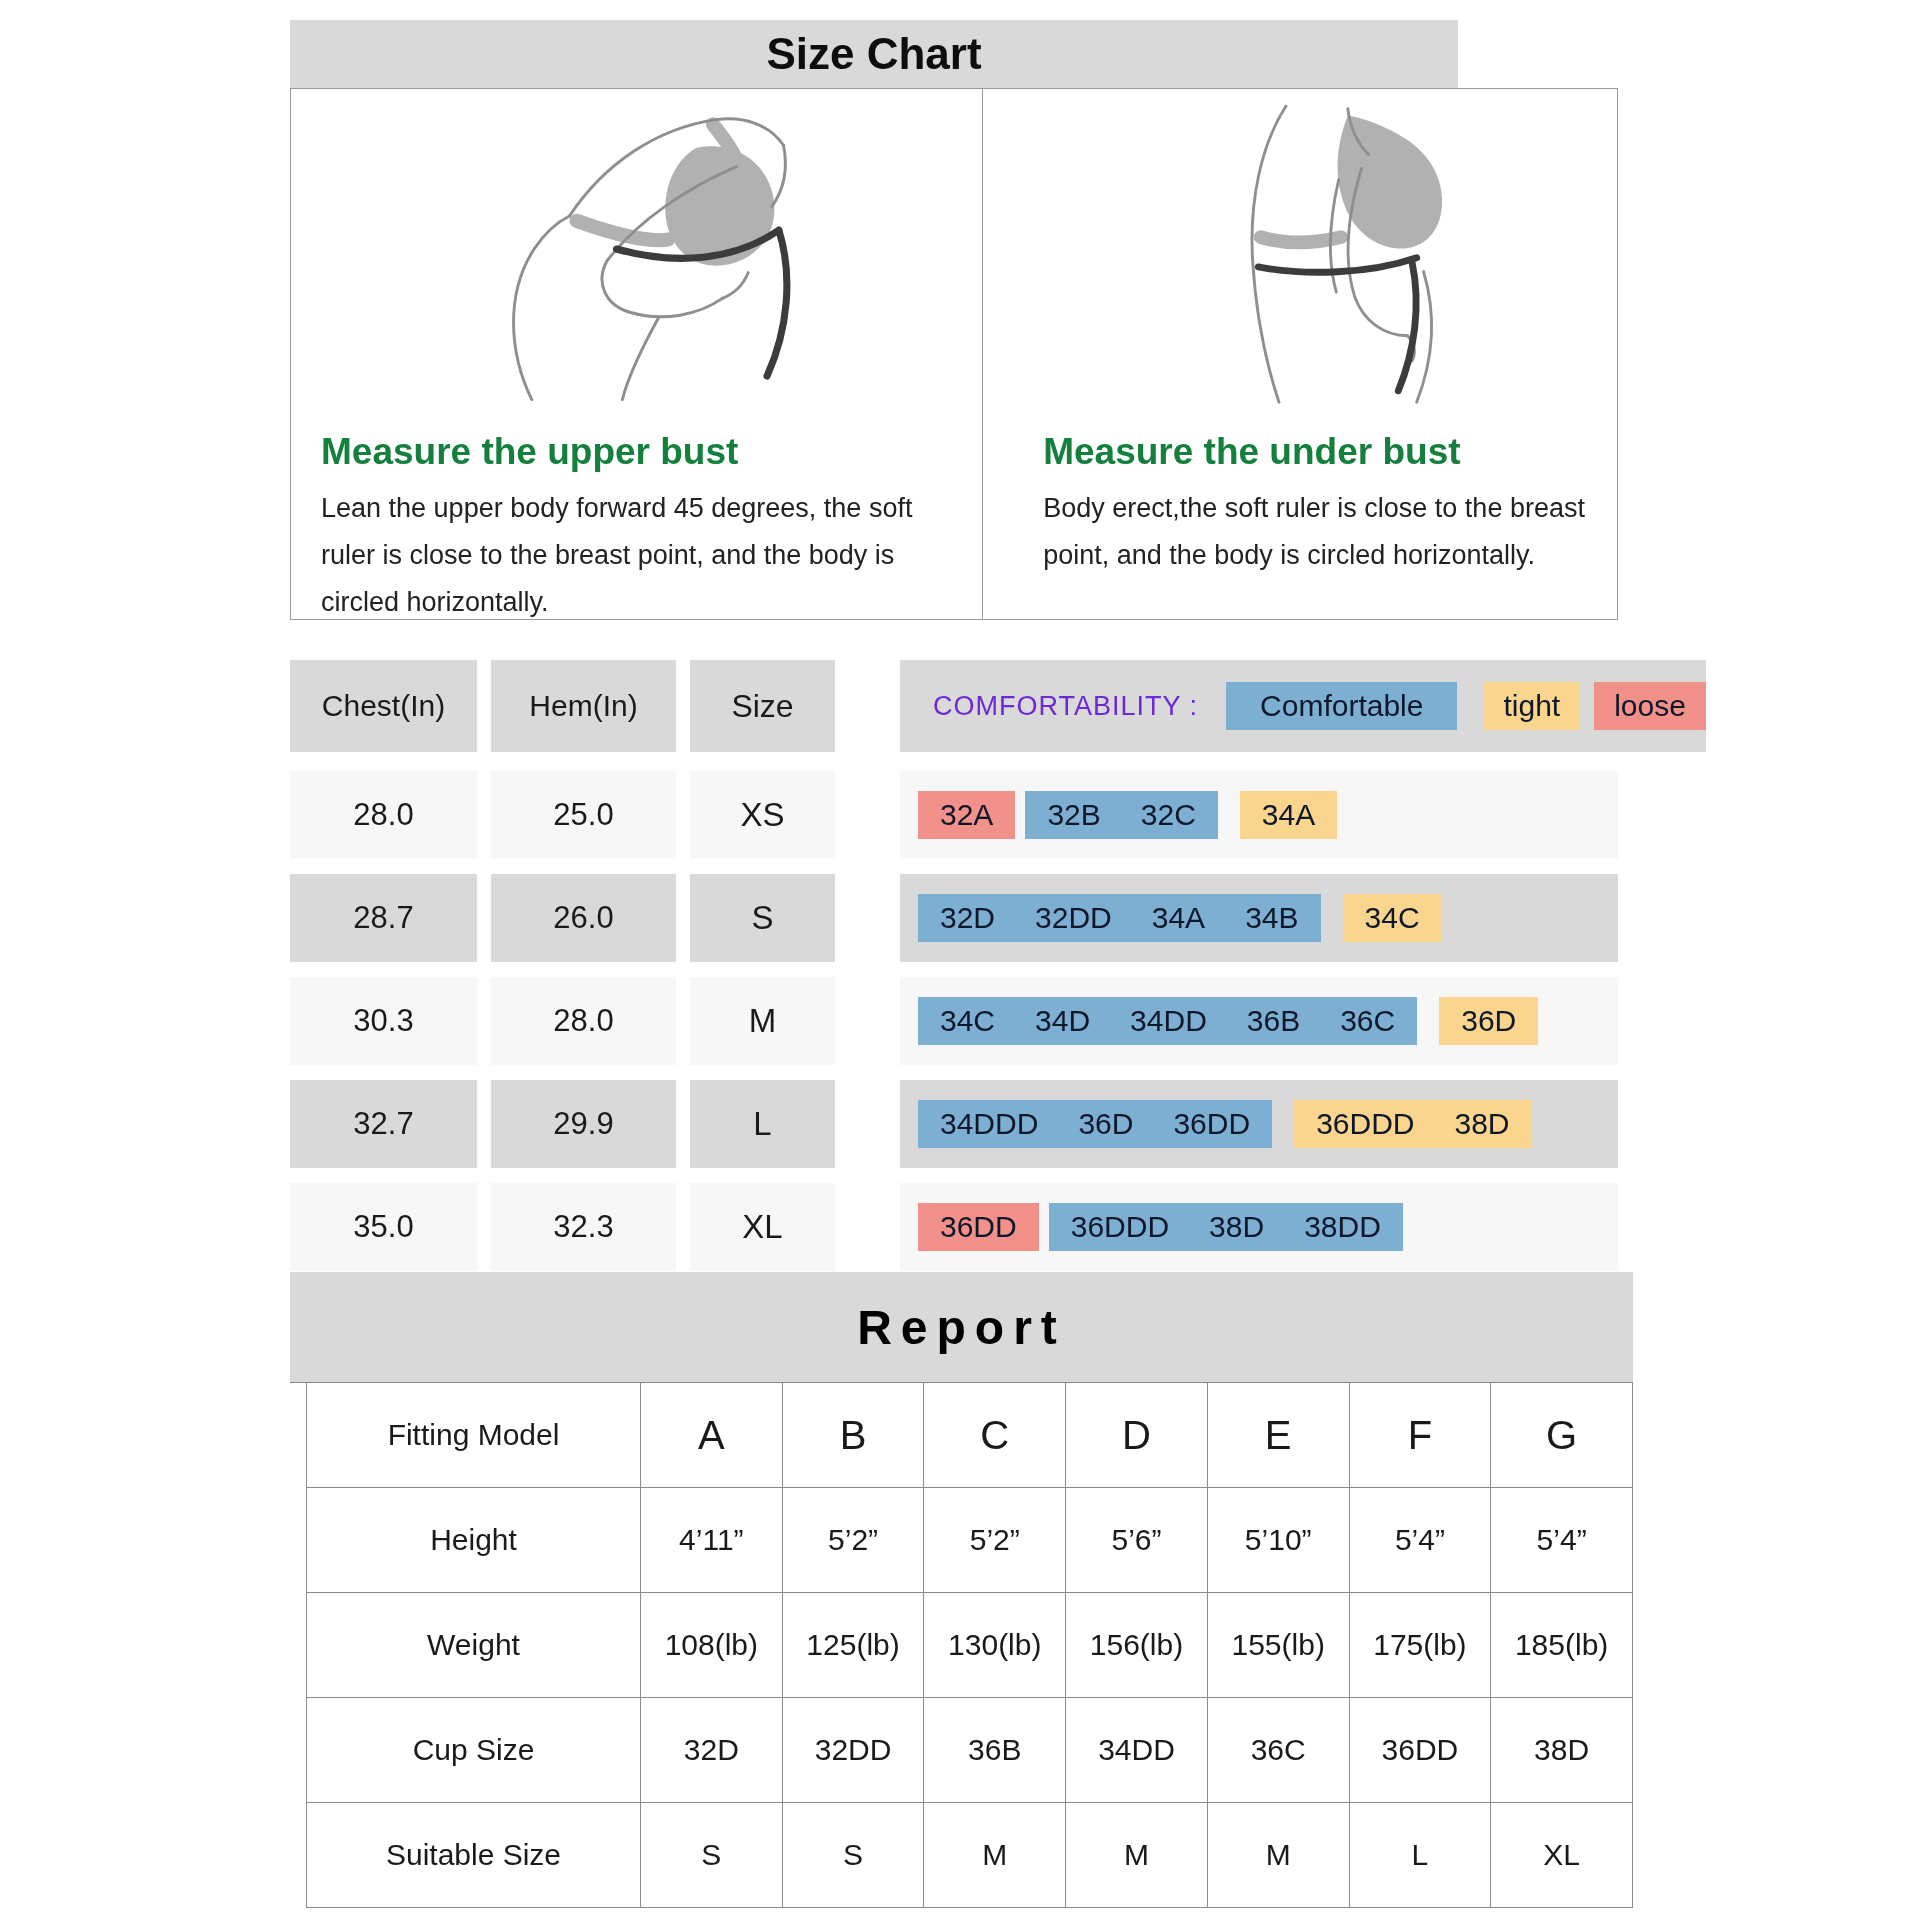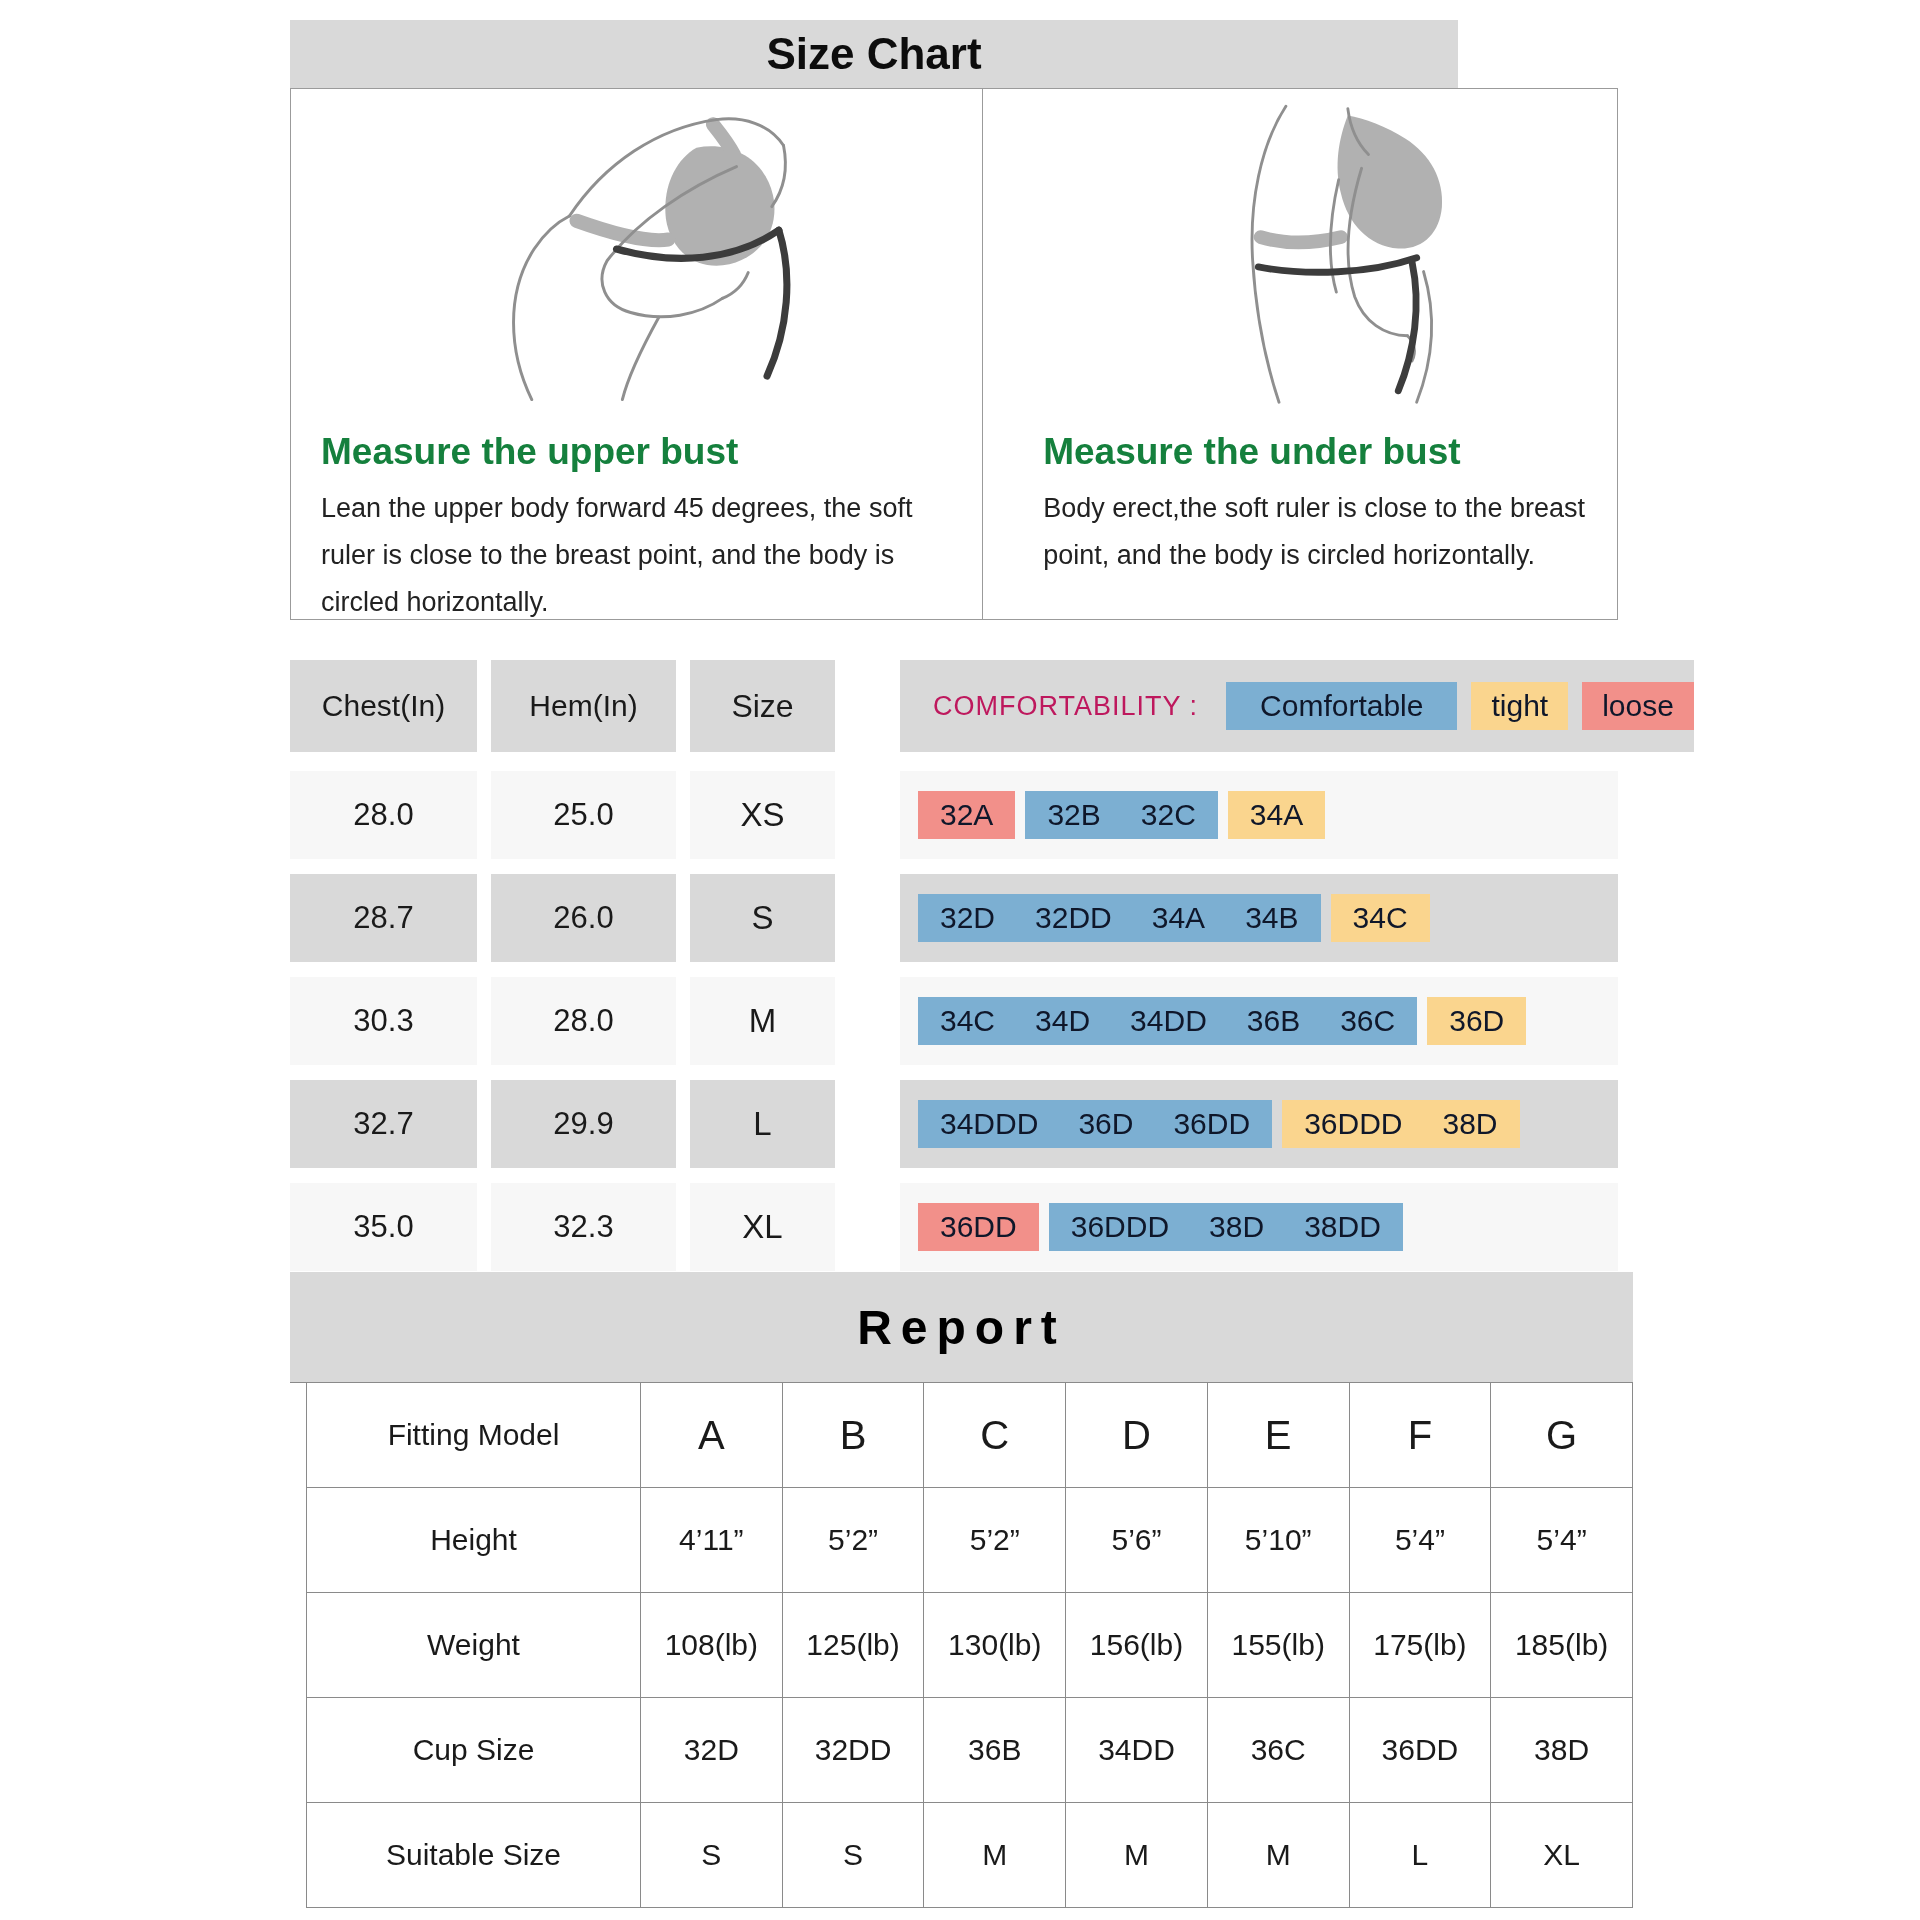--- a/index.html
+++ b/index.html
@@ -43,29 +43,29 @@
   }
   .size-row.header-row{height:92px;margin-bottom:19px;}
   .cell{display:flex;align-items:center;justify-content:center;font-size:31px;}
   .header-row .cell{background:var(--c-gray);font-size:30px;}
   .header-row .size-head{font-size:32px;}
   .size-col{font-size:33px;}
   .comfort-cell{
     margin-left:51px;justify-content:flex-start;padding-left:18px;box-sizing:border-box;gap:10px;
   }
   .header-row .comfort-cell{padding-left:33px;gap:14px;}
-  .comfort-label{font-size:27px;color:#be185d;letter-spacing:1px;margin-right:14px;white-space:nowrap;}
+  .comfort-label{font-size:27px;color:#6d28d9;letter-spacing:1px;margin-right:14px;white-space:nowrap;}
   .row-light .cell{background:var(--c-rowlight);}
   .row-gray .cell{background:var(--c-gray);}
   .badge{
     height:48px;display:inline-flex;align-items:center;justify-content:center;
     color:#0f172a;font-size:30px;white-space:nowrap;flex:0 0 auto;
   }
   .badge-comfortable{background:var(--c-comfortable);}
-  .badge-tight{background:var(--c-tight);}
+  .badge-tight{background:var(--c-tight);margin-left:12px;}
   .badge-loose{background:var(--c-loose);}
   .legend-badge{padding:0 20px;}
   .legend-badge.badge-comfortable{padding:0 34px;}
   .size-badge{padding:0 22px;gap:40px;}
   
   .report-bar{
     position:absolute;left:290px;top:1272px;width:1343px;height:110px;
     background:var(--c-gray);display:flex;align-items:center;justify-content:center;
     font-size:48px;font-weight:bold;letter-spacing:9px;color:#000000;box-sizing:border-box;
   }

